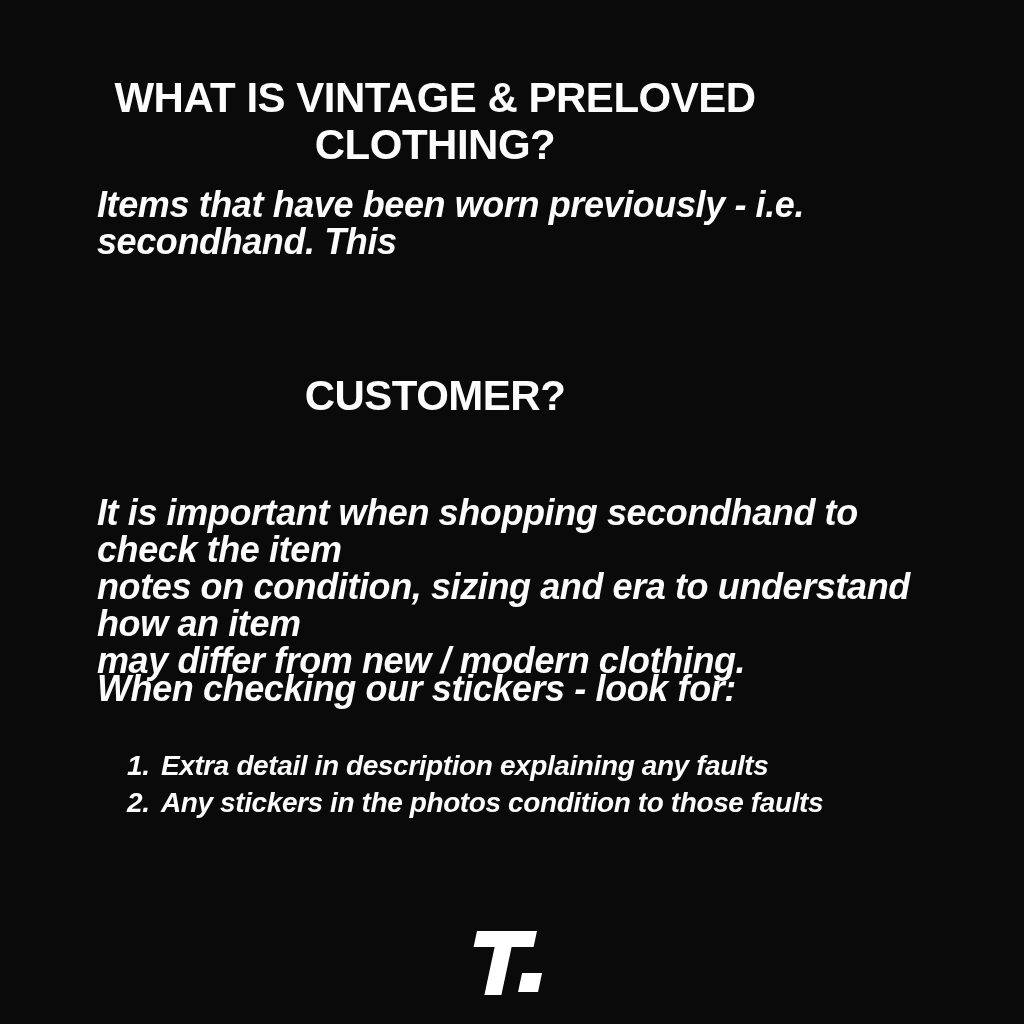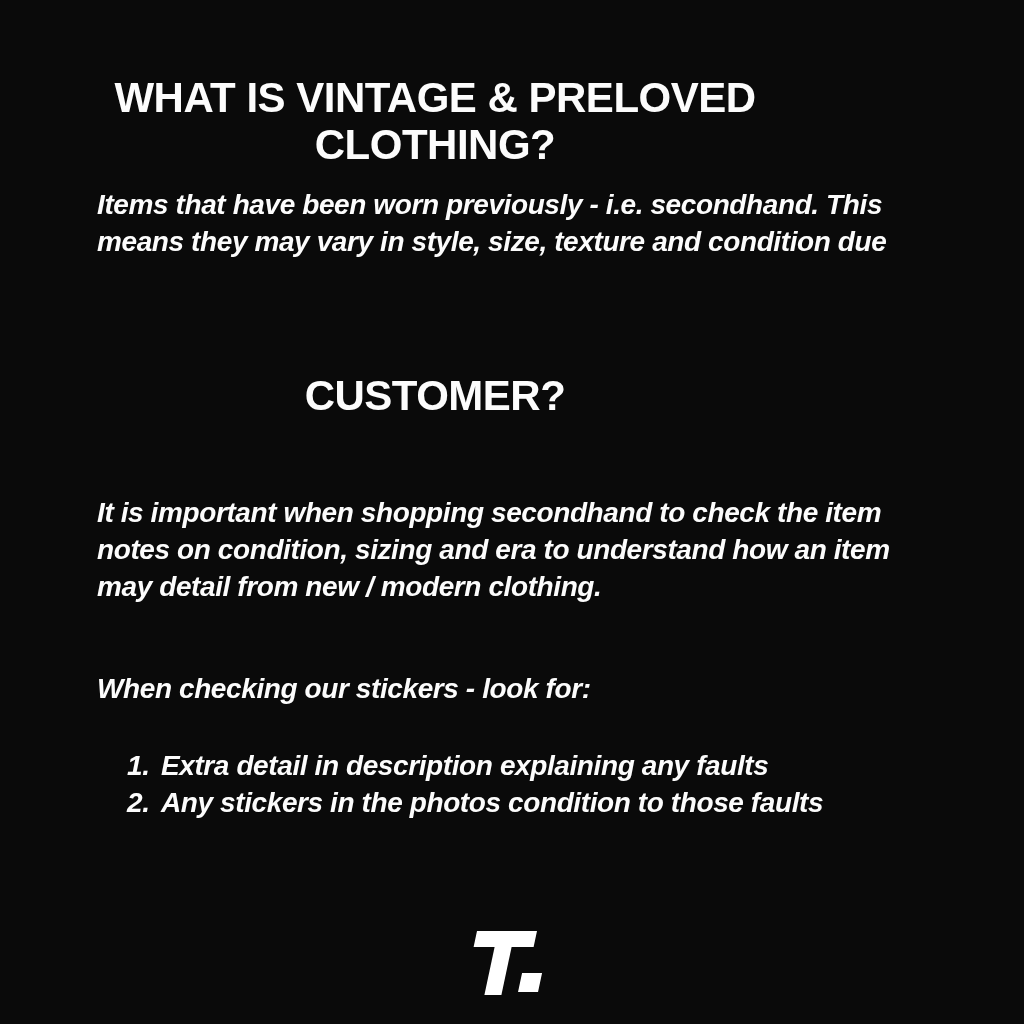--- a/index.html
+++ b/index.html
@@ -36,21 +36,21 @@
   .h1 { top: 74px; }
   .h2 { top: 372px; }
 
   
   .para {
     position: absolute;
     left: 97px;
     width: 860px;
     font-weight: bold;
     font-style: italic;
-    font-size: 28px;
+    font-size: 36px;
     line-height: 37px;
     letter-spacing: -0.4px;
     color: var(--fg);
   }
   .p1 { top: 186px; }
   .p2 { top: 494px; }
   .list-intro { top: 670px; }
 
   .faults-list {
     position: absolute;
@@ -101,31 +101,30 @@
 </style>
 </head>
 <body>
 
 <div class="canvas">
 
   <div class="h-main h1">WHAT IS VINTAGE &amp; PRELOVED CLOTHING?</div>
 
   <div class="para p1">
     <div>Items that have been worn previously - i.e. secondhand. This</div>
-    <div>means they may vary in style, size, texture and condition due</div>
   </div>
 
   <div class="h-main h2">
     <div>CUSTOMER?</div>
   </div>
 
   <div class="para p2">
     <div>It is important when shopping secondhand to check the item</div>
     <div>notes on condition, sizing and era to understand how an item</div>
-    <div>may detail from new / modern clothing.</div>
+    <div>may differ from new / modern clothing.</div>
   </div>
 
   <div class="para list-intro">When checking our stickers - look for:</div>
 
   <div class="faults-list">
     <div class="row">
       <span class="num">1.</span>
       <span>Extra detail in description explaining any faults</span>
     </div>
     <div class="row">

